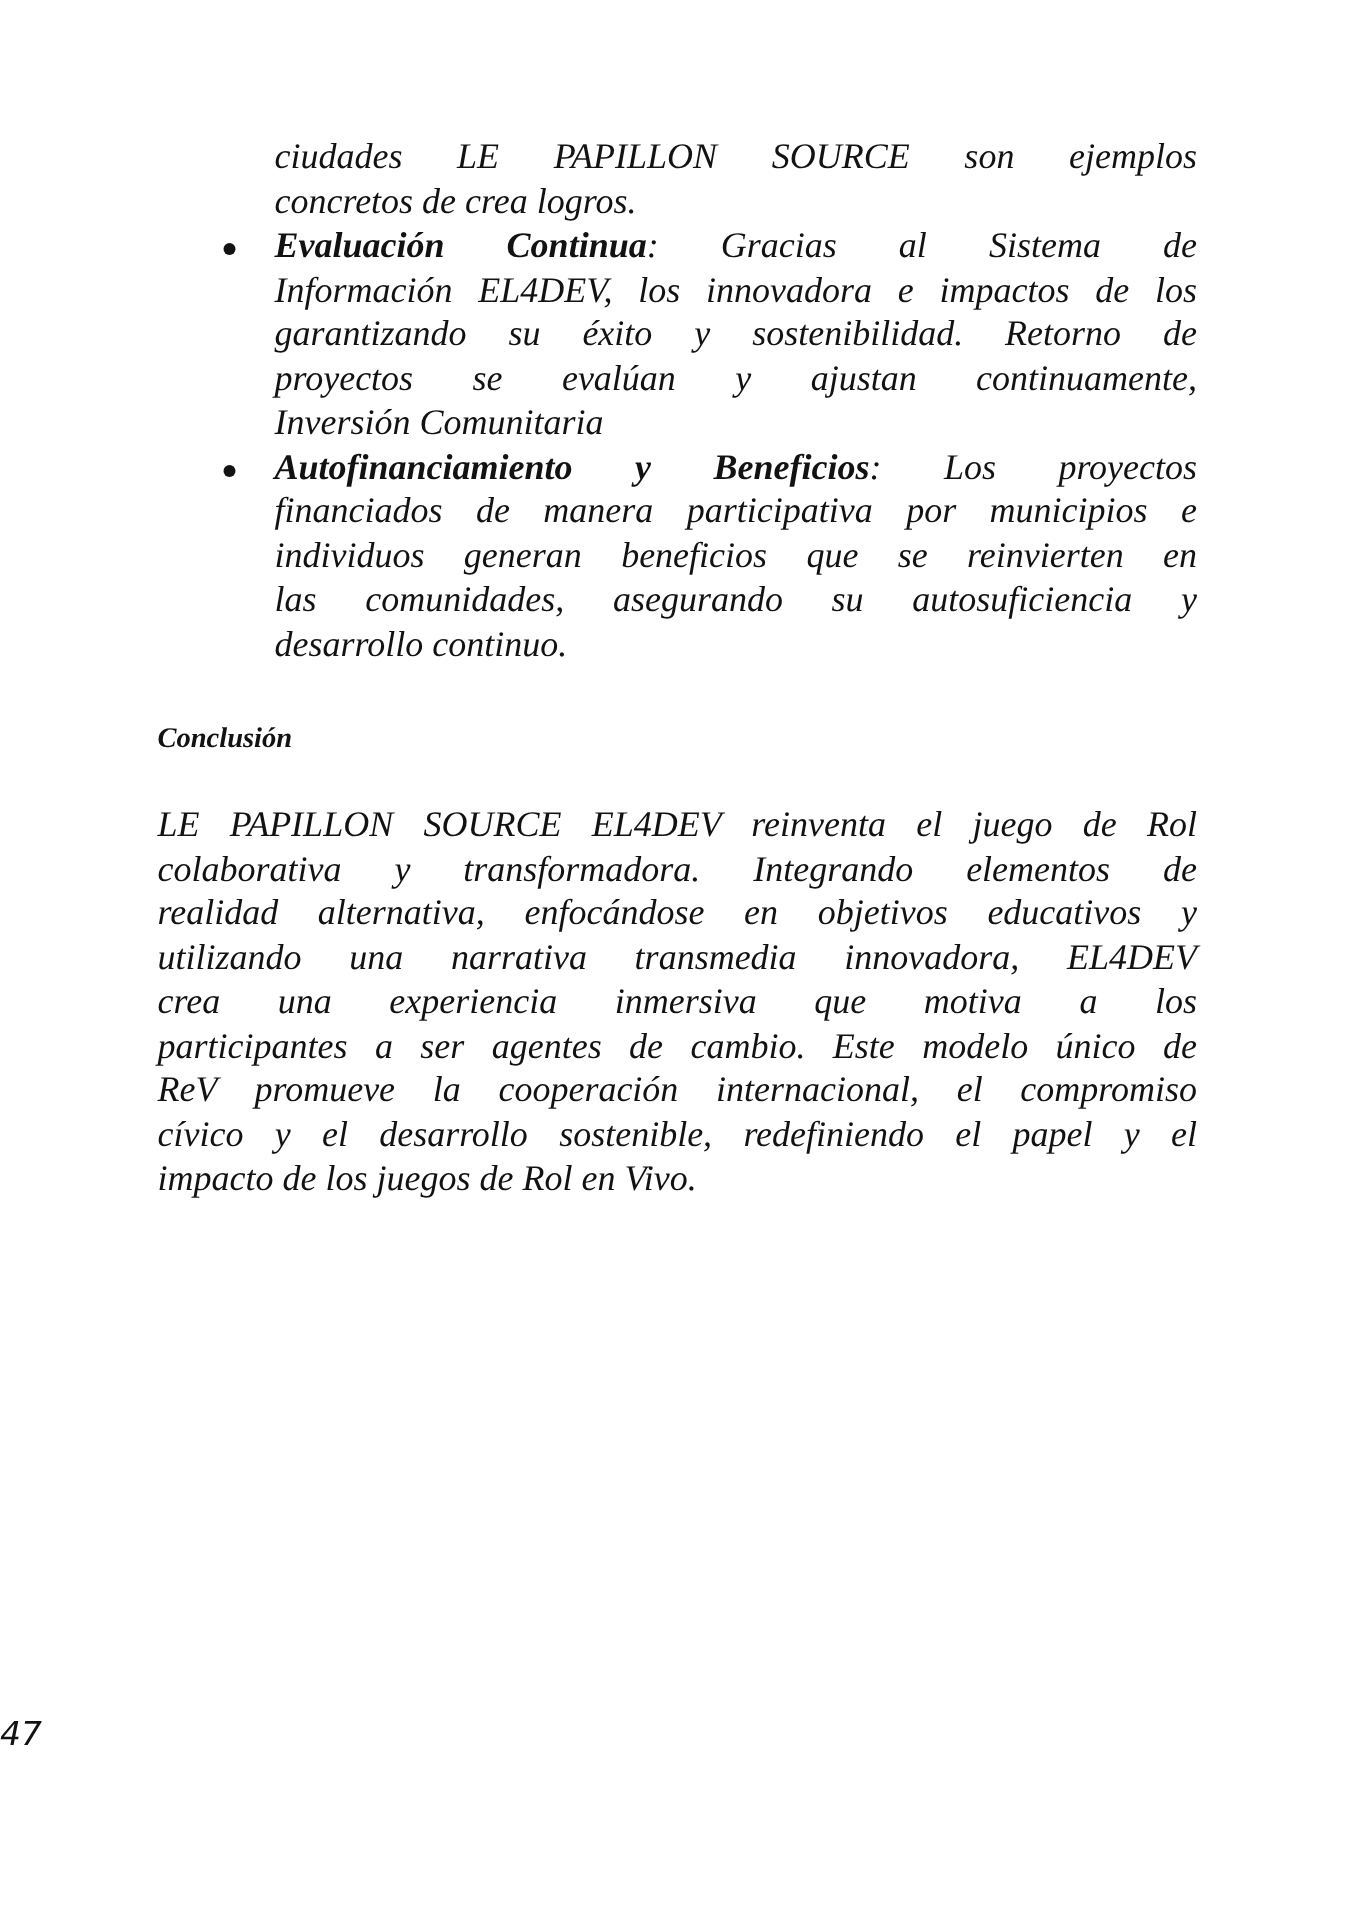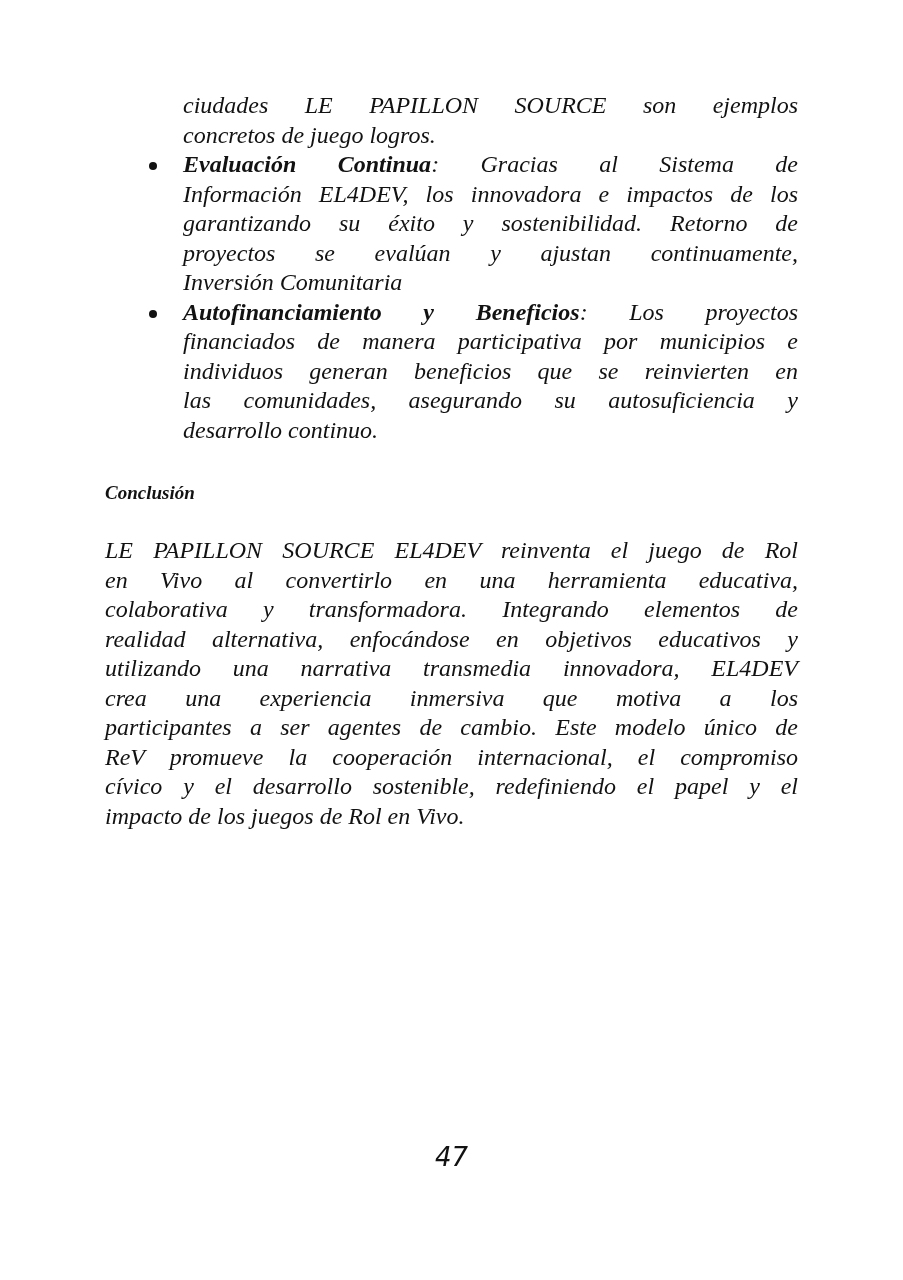--- a/index.html
+++ b/index.html
@@ -60,36 +60,35 @@
     font-size: 19px;
     line-height: 34px;
     font-weight: bold;
     text-align: left;
   }
   .page-number {
     position: absolute;
     left: 0;
     top: 1142px;
     width: 100%;
-    text-align: center;
     font-family: "DejaVu Sans", "Liberation Sans", sans-serif;
-    font-size: 26px;
+    font-size: 22px;
     line-height: 30px;
     color: #121212;
   }
 </style>
 </head>
 <body>
 
 <div class="page">
   <div class="text-block">
 
     <div class="hang">
         <div class="line">ciudades LE PAPILLON SOURCE son ejemplos</div>
-        <div class="line last">concretos de juego logros.</div>
+        <div class="line last">concretos de crea logros.</div>
       </div>
 
     <div class="bullet-item">
       <span class="bullet-dot"></span>
       <div>
           <div class="line"><span class="b">Evaluación Continua</span><span>: Gracias al Sistema de</span></div>
           <div class="line">Información EL4DEV, los innovadora e impactos de los</div>
           <div class="line">garantizando su éxito y sostenibilidad. Retorno de</div>
           <div class="line">proyectos se evalúan y ajustan continuamente,</div>
           <div class="line last">Inversión Comunitaria</div>
@@ -104,21 +103,20 @@
           <div class="line">individuos generan beneficios que se reinvierten en</div>
           <div class="line">las comunidades, asegurando su autosuficiencia y</div>
           <div class="line last">desarrollo continuo.</div>
         </div>
     </div>
 
     <h2 class="heading">Conclusión</h2>
 
     <div>
         <div class="line">LE PAPILLON SOURCE EL4DEV reinventa el juego de Rol</div>
-        <div class="line">en Vivo al convertirlo en una herramienta educativa,</div>
         <div class="line">colaborativa y transformadora. Integrando elementos de</div>
         <div class="line">realidad alternativa, enfocándose en objetivos educativos y</div>
         <div class="line">utilizando una narrativa transmedia innovadora, EL4DEV</div>
         <div class="line">crea una experiencia inmersiva que motiva a los</div>
         <div class="line">participantes a ser agentes de cambio. Este modelo único de</div>
         <div class="line">ReV promueve la cooperación internacional, el compromiso</div>
         <div class="line">cívico y el desarrollo sostenible, redefiniendo el papel y el</div>
         <div class="line last">impacto de los juegos de Rol en Vivo.</div>
       </div>
 

